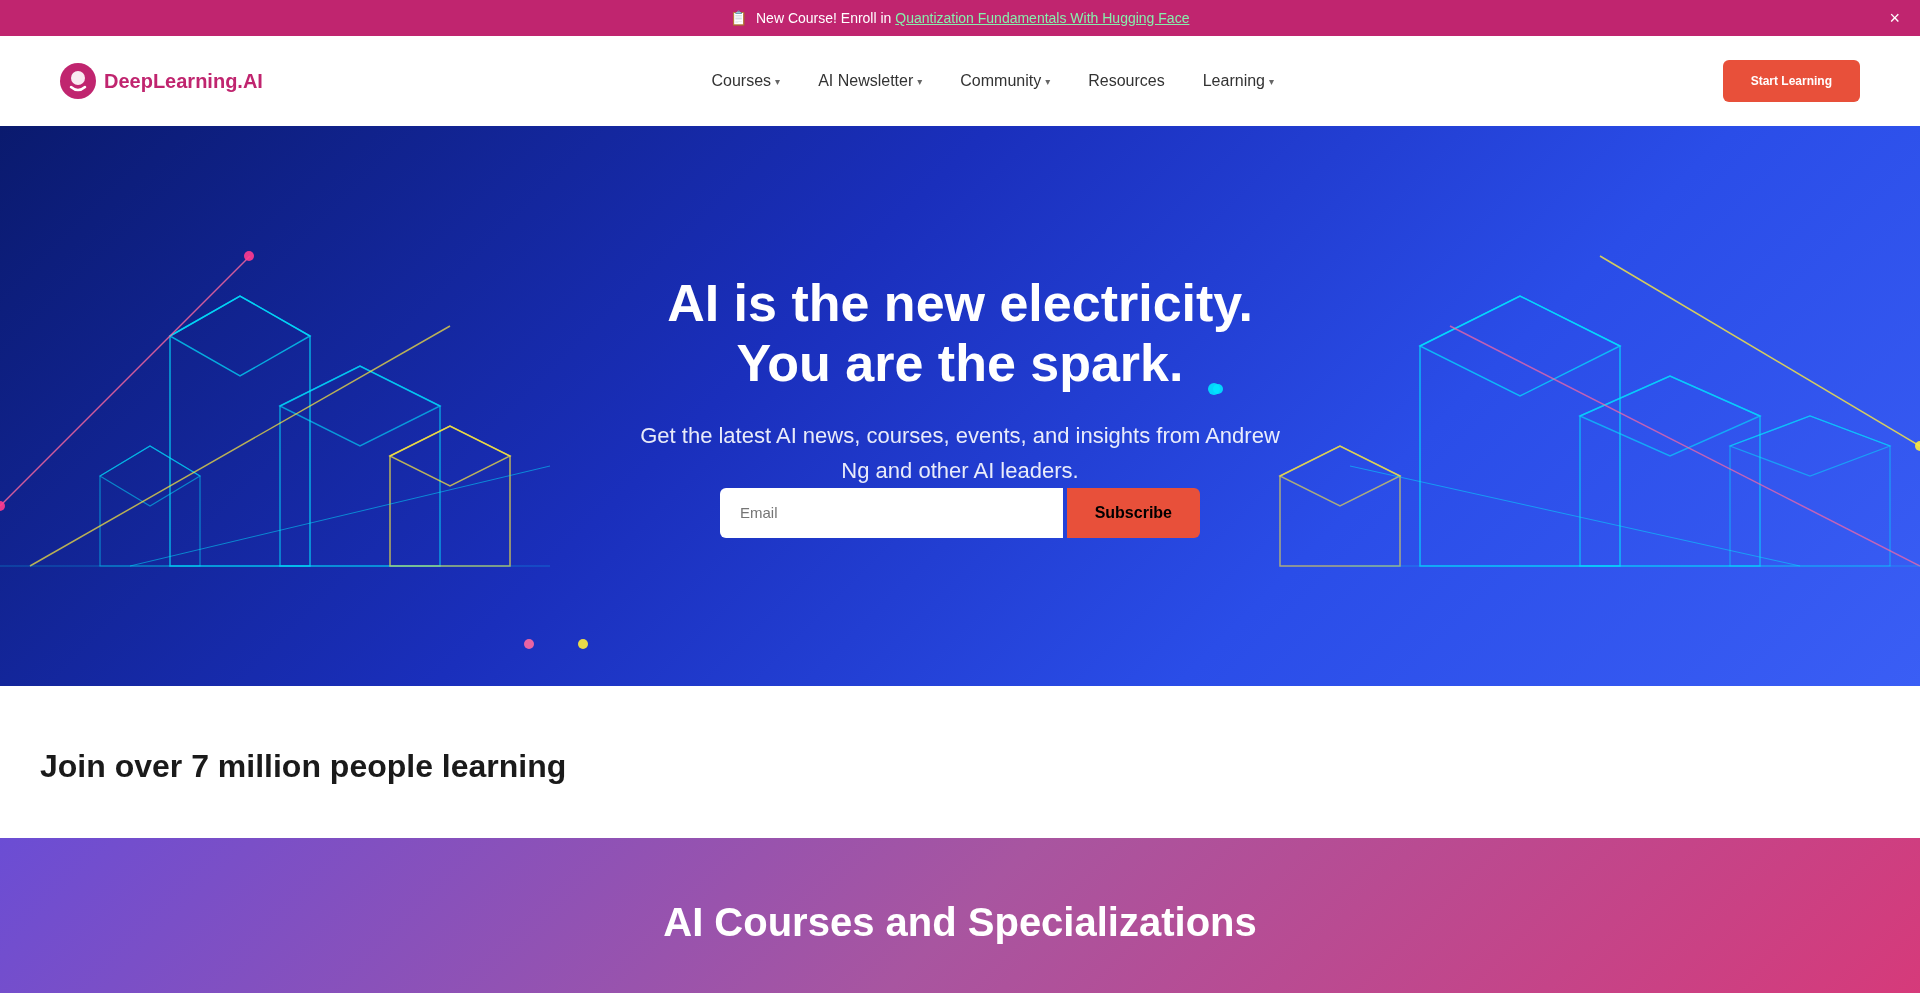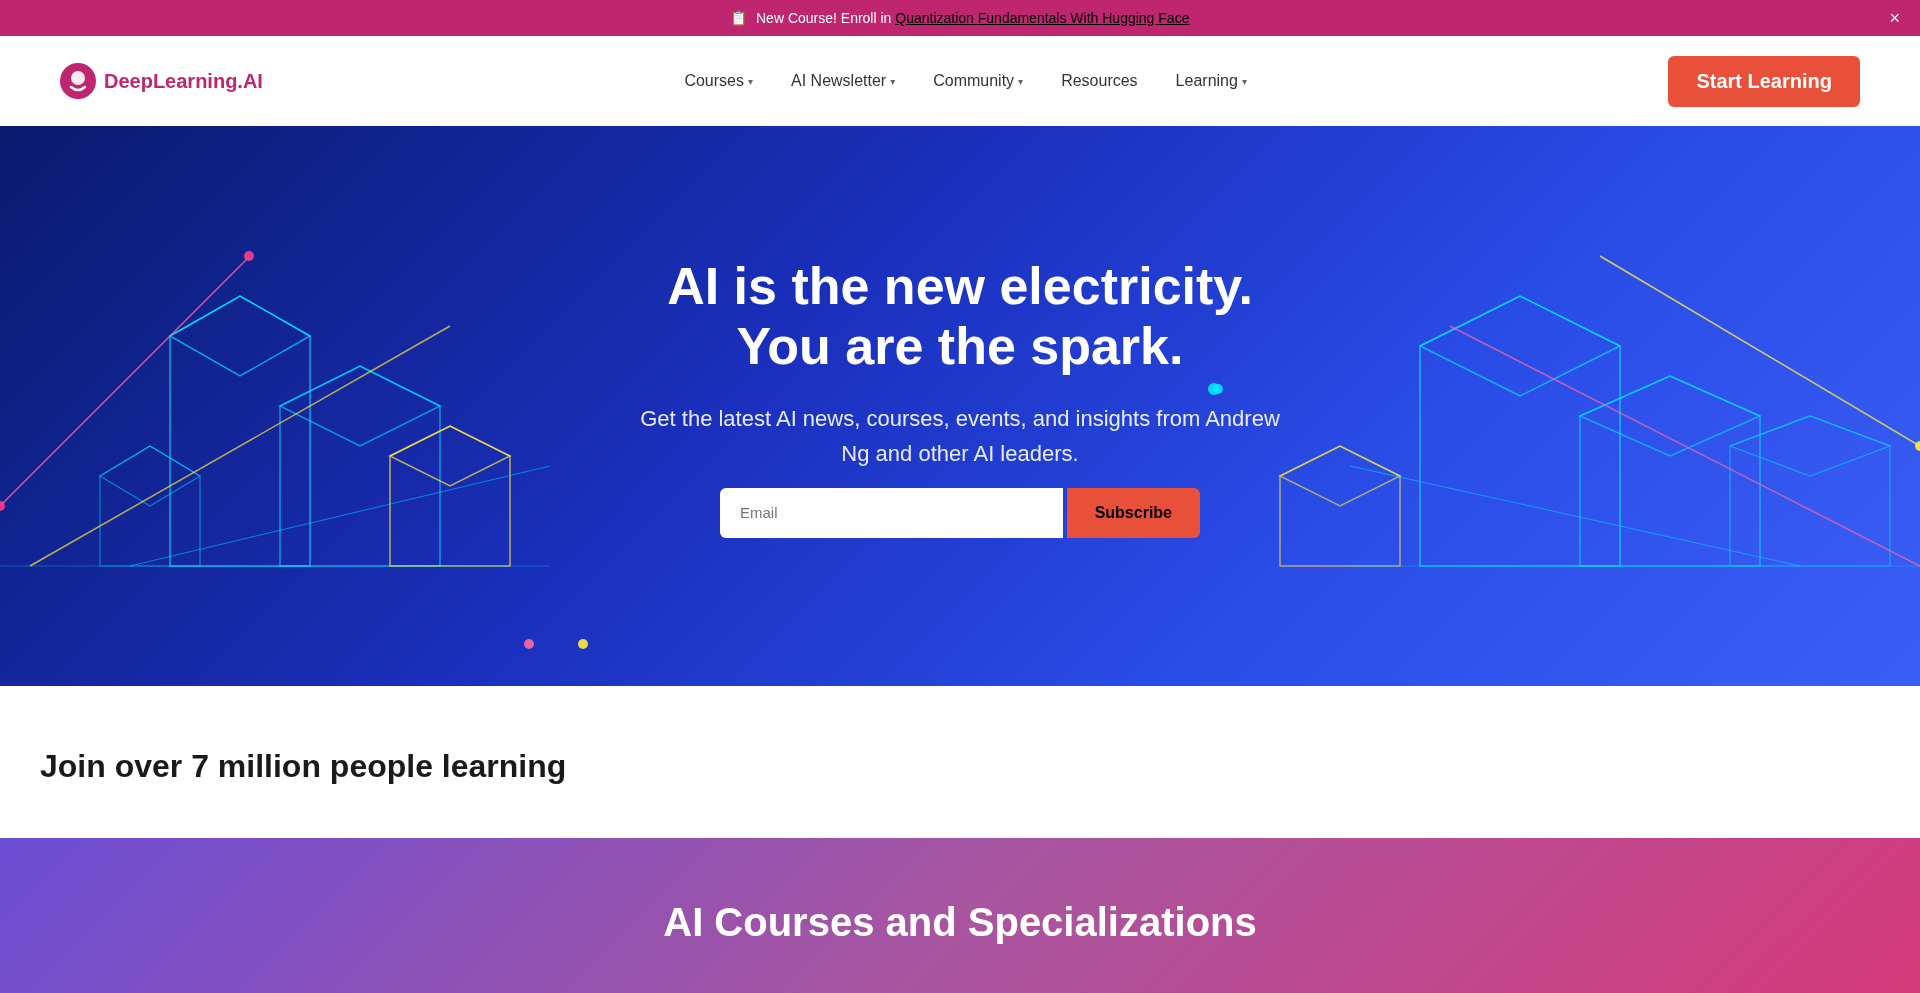--- a/index.html
+++ b/index.html
@@ -12,21 +12,21 @@
       text-align: center;
       padding: 10px 20px;
       font-size: 14px;
       display: flex;
       align-items: center;
       justify-content: center;
       gap: 8px;
       position: relative;
     }
     .top-banner a {
-      color: #000000;
+      color: #86efac;
       text-decoration: underline;
     }
     .banner-close {
       position: absolute;
       right: 20px;
       top: 50%;
       transform: translateY(-50%);
       cursor: pointer;
       font-size: 18px;
       color: white;
@@ -83,21 +83,21 @@
     .nav-chevron {
       font-size: 10px;
       color: #666;
     }
     .start-learning-btn {
       background: #e8503a;
       color: white;
       border: none;
       padding: 14px 28px;
       border-radius: 6px;
-      font-size: 20px;
+      font-size: 12px;
       font-weight: 600;
       cursor: pointer;
       white-space: nowrap;
     }
 
     
     .hero {
       position: relative;
       width: 100%;
       height: 560px;
@@ -132,21 +132,21 @@
     }
     .hero-subtitle {
       font-size: 22px;
       line-height: 1.6;
       color: rgba(255,255,255,0.9);
     }
     .email-form {
       display: flex;
       gap: 4px;
       max-width: 480px;
-      margin: 17px auto;
+      margin: 0 auto;
     }
     .email-input {
       flex: 1;
       padding: 16px 20px;
       font-size: 15px;
       border: none;
       border-radius: 6px 0 0 6px;
       outline: none;
       color: #333;
     }

